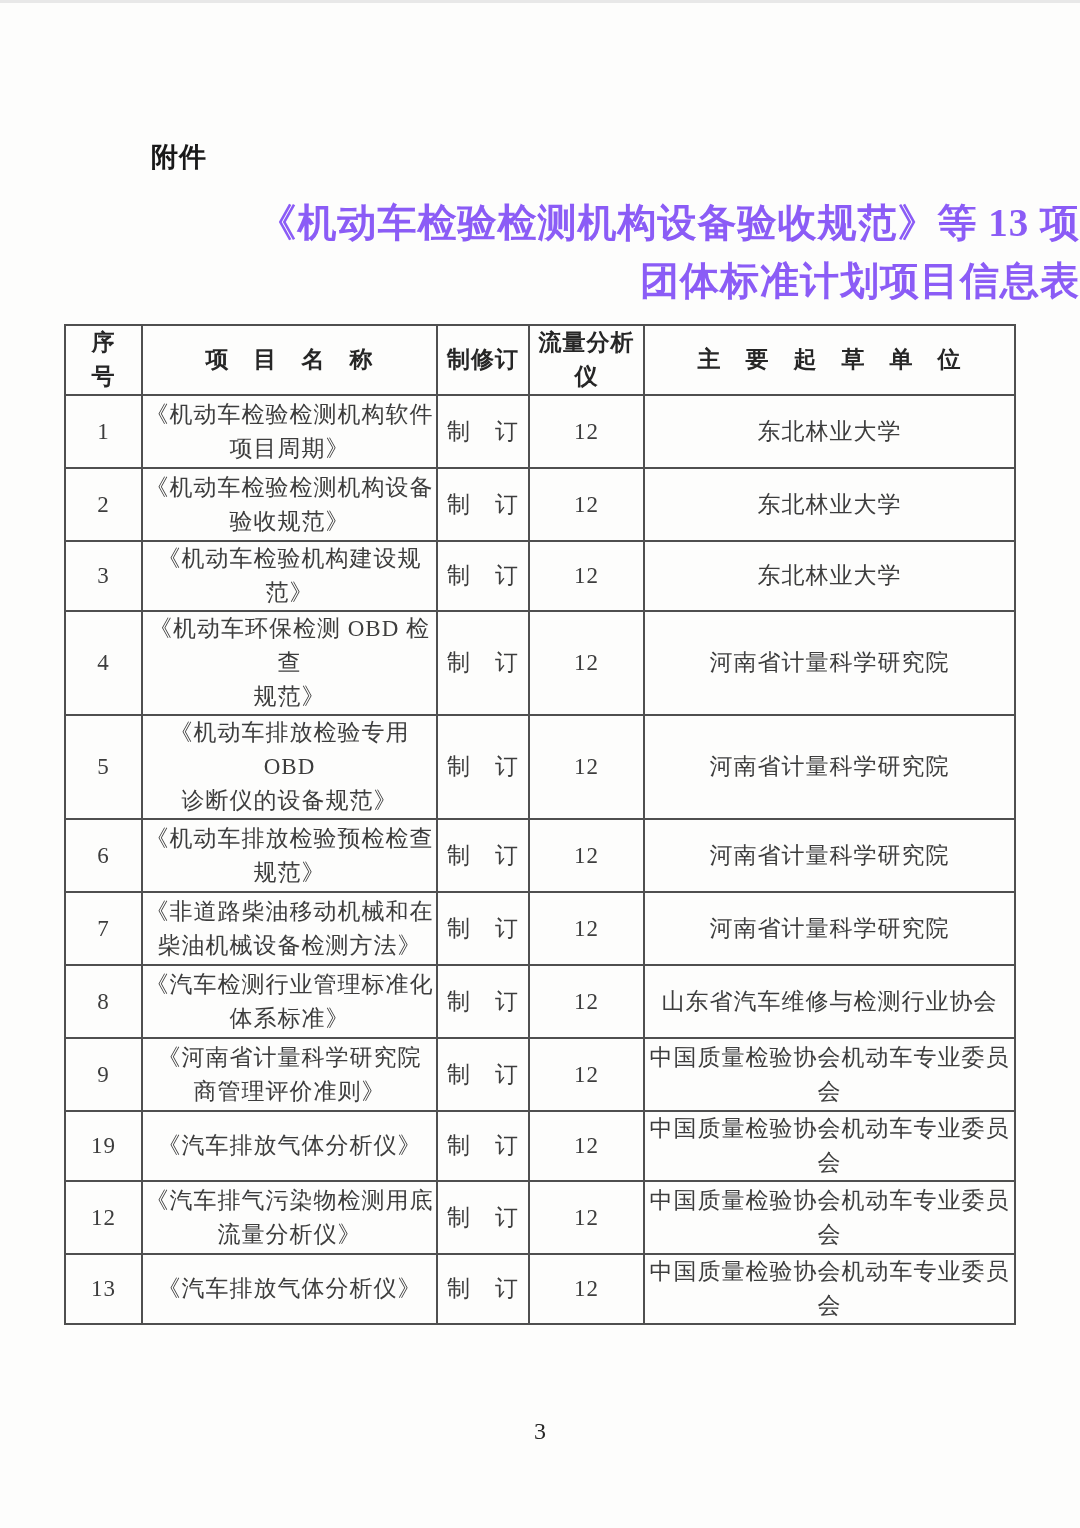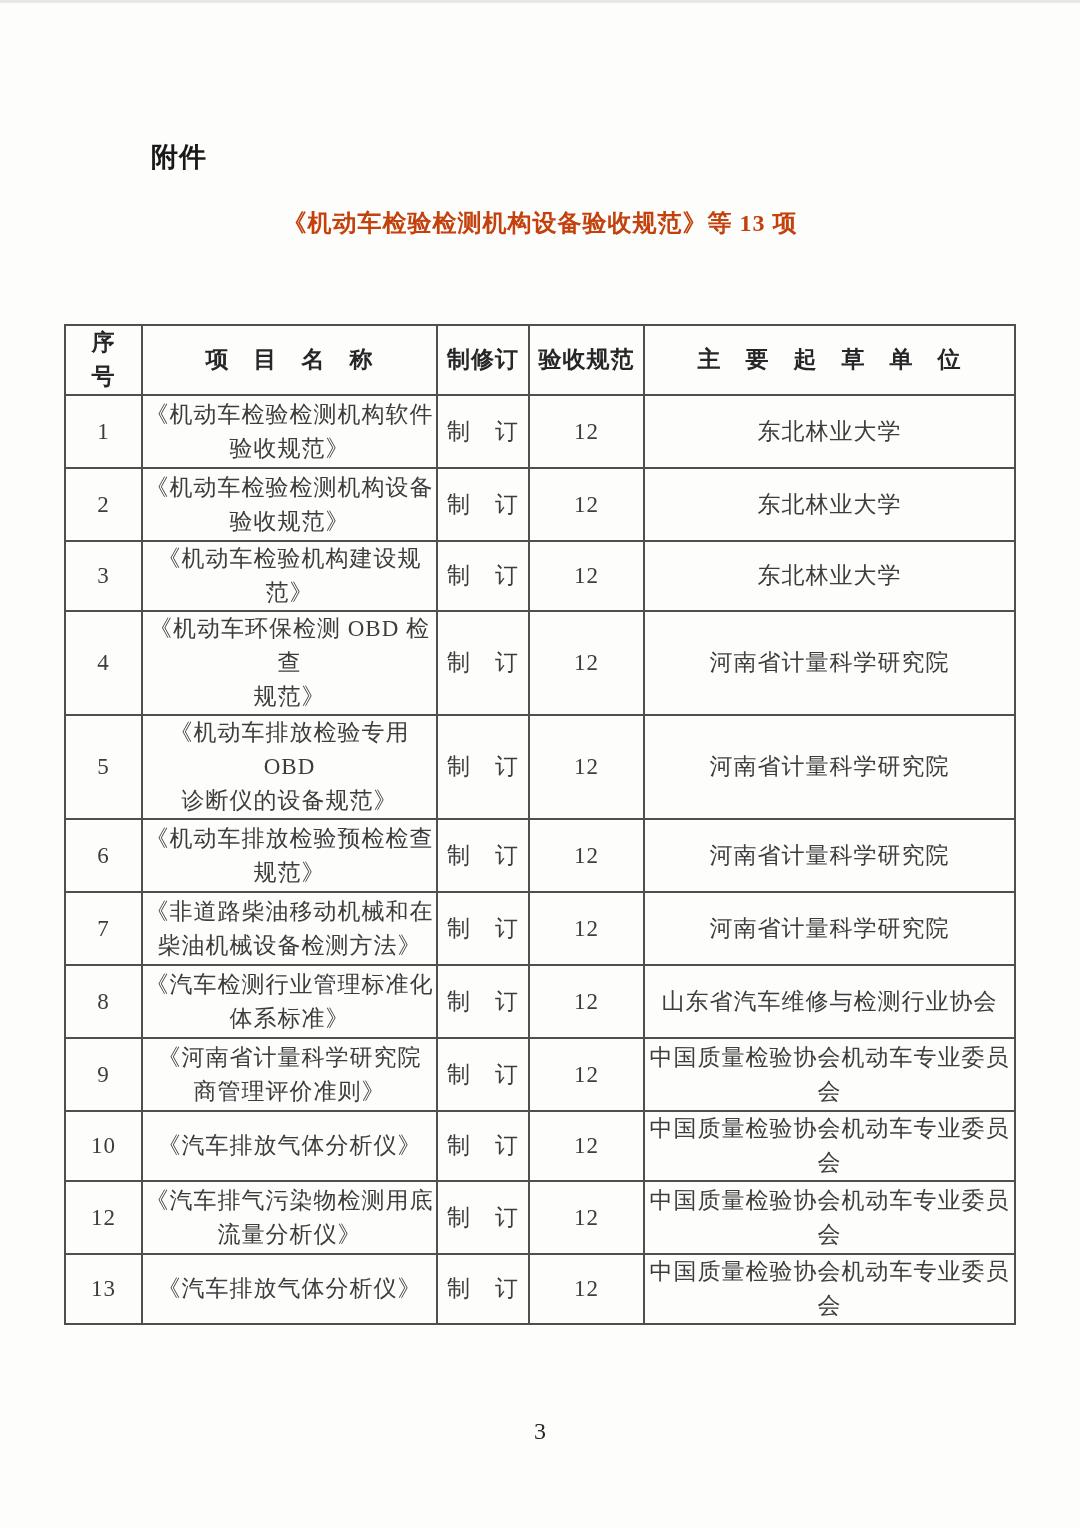--- a/index.html
+++ b/index.html
@@ -13,23 +13,23 @@
     overflow:hidden;
   }
   .attachment{
     position:absolute;left:151px;top:136px;
     font-family:"Liberation Sans","DejaVu Sans",sans-serif;
     font-weight:bold;font-size:27px;color:#191919;
     letter-spacing:1px;
   }
   .title-block{
     position:absolute;left:0;top:191px;width:100%;
-    text-align:center;
-    font-weight:bold;font-size:24px;line-height:58px;
-    color:#c2410c;letter-spacing:1px;
+    text-align:right;
+    font-weight:bold;font-size:39px;line-height:58px;
+    color:#8b5cf6;letter-spacing:1px;
   }
   table.std{
     position:absolute;left:64px;top:321px;
     width:950px;
     border-collapse:collapse;table-layout:fixed;padding-left:32px;
   }
   table.std th,table.std td{
     border:2px solid #4f4f4f;
     text-align:center;vertical-align:middle;
     padding:0 2px;
@@ -51,44 +51,45 @@
 </style>
 </head>
 <body>
 
 <div class="page">
 
   <div class="attachment">附件</div>
 
   <div class="title-block">
     <div>《机动车检验检测机构设备验收规范》等 13 项</div>
+    <div>团体标准计划项目信息表</div>
   </div>
 
   <table class="std">
     <colgroup>
       <col style="width:77px">
         <col style="width:295px">
         <col style="width:92px">
         <col style="width:115px">
         <col style="width:371px">
     </colgroup>
     <thead>
       <tr>
         <th>序　号</th>
         <th>项　目　名　称</th>
         <th>制修订</th>
-        <th>验收规范</th>
+        <th>流量分析仪</th>
         <th>主　要　起　草　单　位</th>
       </tr>
     </thead>
     <tbody>
       <tr class="tall">
         <td>1</td>
         <td>《机动车检验检测机构软件
-验收规范》</td>
+项目周期》</td>
         <td>制　订</td>
         <td>12</td>
         <td>东北林业大学</td>
       </tr>
       <tr class="tall">
         <td>2</td>
         <td>《机动车检验检测机构设备
 验收规范》</td>
         <td>制　订</td>
         <td>12</td>
@@ -143,21 +144,21 @@
       </tr>
       <tr class="tall">
         <td>9</td>
         <td>《河南省计量科学研究院
 商管理评价准则》</td>
         <td>制　订</td>
         <td>12</td>
         <td>中国质量检验协会机动车专业委员会</td>
       </tr>
       <tr class="short">
-        <td>10</td>
+        <td>19</td>
         <td>《汽车排放气体分析仪》</td>
         <td>制　订</td>
         <td>12</td>
         <td>中国质量检验协会机动车专业委员会</td>
       </tr>
       <tr class="tall">
         <td>12</td>
         <td>《汽车排气污染物检测用底
 流量分析仪》</td>
         <td>制　订</td>

